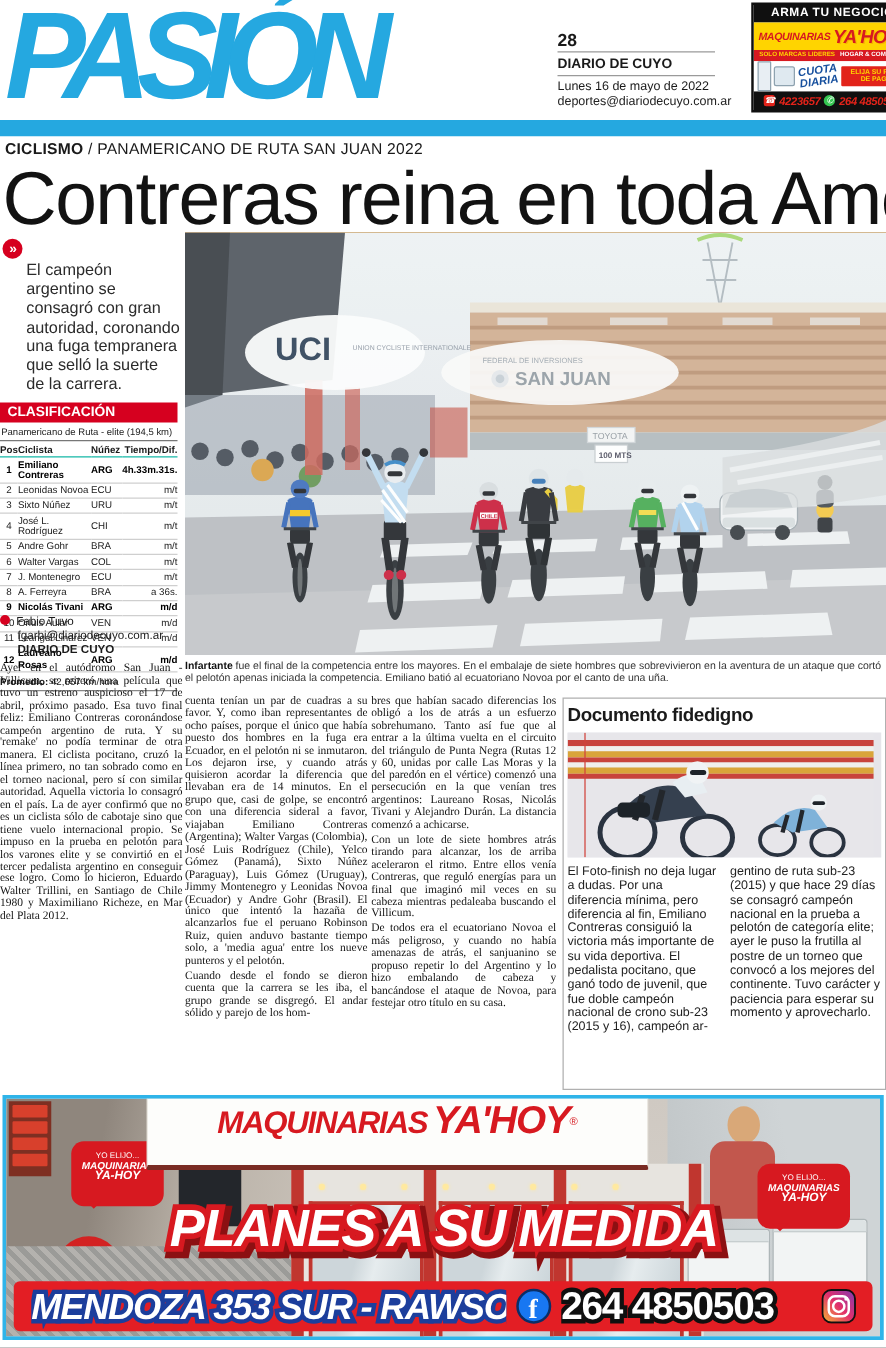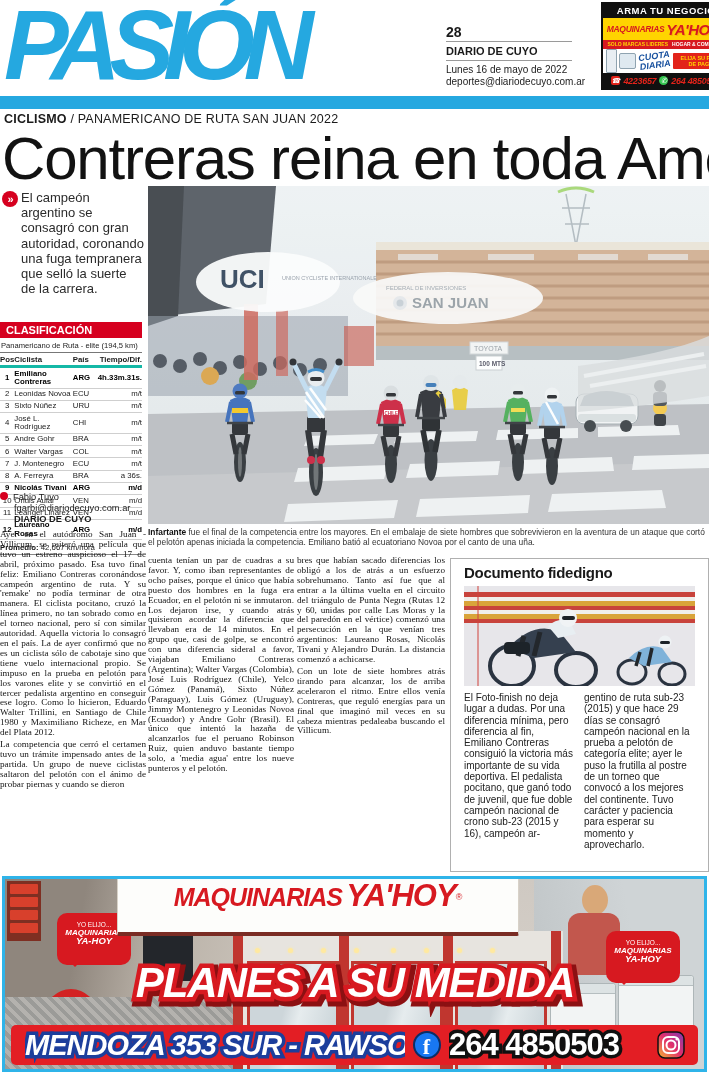--- a/index.html
+++ b/index.html
@@ -46,30 +46,30 @@
   .phnum{color:#E2231A;font-weight:bold;font-size:9px;letter-spacing:-.3px;}
 
   
   .kicker{left:4px;top:112px;font-size:12.5px;letter-spacing:.2px;}
   .kicker b{font-weight:bold;}
   .headline{left:2px;top:124px;width:707px;font-size:60px;font-weight:normal;letter-spacing:-1.2px;
             color:#121212;white-space:nowrap;}
 
   
   .lead{left:2px;top:190px;width:142px;font-size:13px;line-height:15.2px;color:#2b2b2b;}
-  .lead .txt{padding-left:19px;}
+  .lead .txt{padding-left:19px;margin-top:18px;}
   .lead-badge{position:absolute;left:0;top:1px;width:16px;height:16px;border-radius:50%;background:#D6001F;
               color:#fff;font-weight:bold;font-size:11px;line-height:16px;text-align:center;letter-spacing:-1px;}
 
   
   .standings{left:0;top:322px;width:142px;}
   .st-title{background:#D6001F;color:#fff;font-weight:bold;font-size:11px;line-height:16px;padding-left:6px;}
   .st-sub{font-size:7.6px;color:#222;padding:3px 0 2px 1px;border-bottom:1px solid #777;}
   table.st{border-collapse:collapse;width:100%;font-size:7.8px;}
-  table.st th{font-weight:bold;border-bottom:3px solid #14b8a6;padding:1.5px 0;}
+  table.st th{font-weight:bold;border-bottom:1px solid #14b8a6;padding:1.5px 0;}
   table.st td{border-bottom:1px solid #cfcfcf;padding:1.5px 0;line-height:8.3px;color:#222;}
   .c-pos{width:13px;text-align:center;}
   .c-name{text-align:left;padding-left:2px;}
   .c-pais{width:25px;text-align:left;}
   .c-time{width:42px;text-align:right;padding-right:1px;}
   tr.b td{font-weight:bold;color:#000;}
   .st-avg{font-size:7.8px;padding:2.5px 0;border-bottom:1px solid #888;}
 
   
   .byline{left:0;top:492px;width:142px;font-size:9.3px;line-height:11px;}
@@ -84,21 +84,21 @@
   .col2{left:148px;top:556px;width:146px;height:312px;overflow:hidden;}
   .col3{left:297px;top:556px;width:148px;height:312px;overflow:hidden;}
 
   
   .photo{left:148px;top:186px;width:561px;height:338px;overflow:hidden;background:#a16207;}
   .caption{left:148px;top:527px;width:561px;font-size:8.4px;line-height:10.3px;color:#333;}
   .caption b{color:#111;}
 
   
   .docbox{left:450px;top:558px;width:259px;height:314px;border:1px solid #b0b0b0;box-sizing:border-box;
-          padding:5px 13px;background:#fff;}
+          padding:5px 3px;background:#fff;}
   .docbox h3{margin:0 0 5px 0;font-size:15px;letter-spacing:-.3px;}
   .finishimg{width:100%;height:100px;background:#e6e5ea;overflow:hidden;}
   .doccols{display:flex;gap:9px;margin-top:6px;}
   .doccols div{flex:1;font-size:10px;line-height:11.3px;color:#222;}
 
   
   .bottomad{left:2px;top:876px;width:705px;height:196px;border:3px solid #2FB4E9;box-sizing:border-box;
             background:linear-gradient(#cfc9c2,#d8d3cc);overflow:hidden;}
   .scene-left{position:absolute;left:0;top:0;width:240px;height:190px;
               background:linear-gradient(100deg,#8f867d 0 30%,#b9b1a7 60%,#c9c2b9);}
@@ -198,21 +198,21 @@
   </div>
 
   <div class="abs standings">
     <div class="st-title">CLASIFICACIÓN</div>
     <div class="st-sub">Panamericano de Ruta - elite (194,5 km)</div>
     <table class="st">
       <thead>
         <tr>
           <th class="c-pos">Pos</th>
           <th class="c-name">Ciclista</th>
-          <th class="c-pais">País</th>
+          <th class="c-pais">Núñez</th>
           <th class="c-time">Tiempo/Dif.</th>
         </tr>
       </thead>
       <tbody>
     <tr class="b">
       <td class="c-pos">1</td>
       <td class="c-name">Emiliano Contreras</td>
       <td class="c-pais">ARG</td>
       <td class="c-time">4h.33m.31s.</td>
     </tr>
@@ -495,28 +495,29 @@
 
       <rect width="561" height="338" fill="#f4f6f7" opacity=".14"></rect>
     </svg>
   </div>
 
   <div class="abs caption"><b>Infartante</b><span> fue el final de la competencia entre los mayores. En el embalaje de siete hombres que sobrevivieron en la aventura de un ataque que cortó el pelotón apenas iniciada la competencia. Emiliano batió al ecuatoriano Novoa por el canto de una uña.</span>
   </div>
 
   <div class="abs bodycol col1">
     <p>Ayer en el autódromo San Juan - Villicum, se reiteró una película que tuvo un estreno auspicioso el 17 de abril, próximo pasado. Esa tuvo final feliz: Emiliano Contreras coronándose campeón argentino de ruta. Y su 'remake' no podía terminar de otra manera. El ciclista pocitano, cruzó la línea primero, no tan sobrado como en el torneo nacional, pero sí con similar autoridad. Aquella victoria lo consagró en el país. La de ayer confirmó que no es un ciclista sólo de cabotaje sino que tiene vuelo internacional propio. Se impuso en la prueba en pelotón para los varones elite y se convirtió en el tercer pedalista argentino en conseguir ese logro. Como lo hicieron, Eduardo Walter Trillini, en Santiago de Chile 1980 y Maximiliano Richeze, en Mar del Plata 2012.</p>
-    <p>La competencia que cerró el certamen tuvo un trámite impensado antes de la partida. Un grupo de nueve ciclistas saltaron del pelotón con el ánimo de probar piernas y cuando se dieron</p>
   </div>
   <div class="abs bodycol col2">
     <p>cuenta tenían un par de cuadras a su favor. Y, como iban representantes de ocho países, porque el único que había puesto dos hombres en la fuga era Ecuador, en el pelotón ni se inmutaron. Los dejaron irse, y cuando atrás quisieron acordar la diferencia que llevaban era de 14 minutos. En el grupo que, casi de golpe, se encontró con una diferencia sideral a favor, viajaban Emiliano Contreras (Argentina); Walter Vargas (Colombia), José Luis Rodríguez (Chile), Yelco Gómez (Panamá), Sixto Núñez (Paraguay), Luis Gómez (Uruguay), Jimmy Montenegro y Leonidas Novoa (Ecuador) y Andre Gohr (Brasil). El único que intentó la hazaña de alcanzarlos fue el peruano Robinson Ruiz, quien anduvo bastante tiempo solo, a 'media agua' entre los nueve punteros y el pelotón.</p>
+    <p>Cuando desde el fondo se dieron cuenta que la carrera se les iba, el grupo grande se disgregó. El andar sólido y parejo de los hom-</p>
   </div>
   <div class="abs bodycol col3">
     <p>bres que habían sacado diferencias los obligó a los de atrás a un esfuerzo sobrehumano. Tanto así fue que al entrar a la última vuelta en el circuito del triángulo de Punta Negra (Rutas 12 y 60, unidas por calle Las Moras y la del paredón en el vértice) comenzó una persecución en la que venían tres argentinos: Laureano Rosas, Nicolás Tivani y Alejandro Durán. La distancia comenzó a achicarse.</p>
     <p>Con un lote de siete hombres atrás tirando para alcanzar, los de arriba aceleraron el ritmo. Entre ellos venía Contreras, que reguló energías para un final que imaginó mil veces en su cabeza mientras pedaleaba buscando el Villicum.</p>
+    <p>De todos era el ecuatoriano Novoa el más peligroso, y cuando no había amenazas de atrás, el sanjuanino se propuso repetir lo del Argentino y lo hizo embalando de cabeza y bancándose el ataque de Novoa, para festejar otro título en su casa.</p>
   </div>
 
   <div class="abs docbox">
     <h3>Documento fidedigno</h3>
     <div class="finishimg">
       <svg width="245" height="100" viewBox="0 0 245 100">
         <rect width="245" height="100" fill="#e7e6ea"></rect>
         <g>
           <rect y="6" width="245" height="5" fill="#c8433c"></rect>
           <rect y="11" width="245" height="4" fill="#f0efec"></rect>

